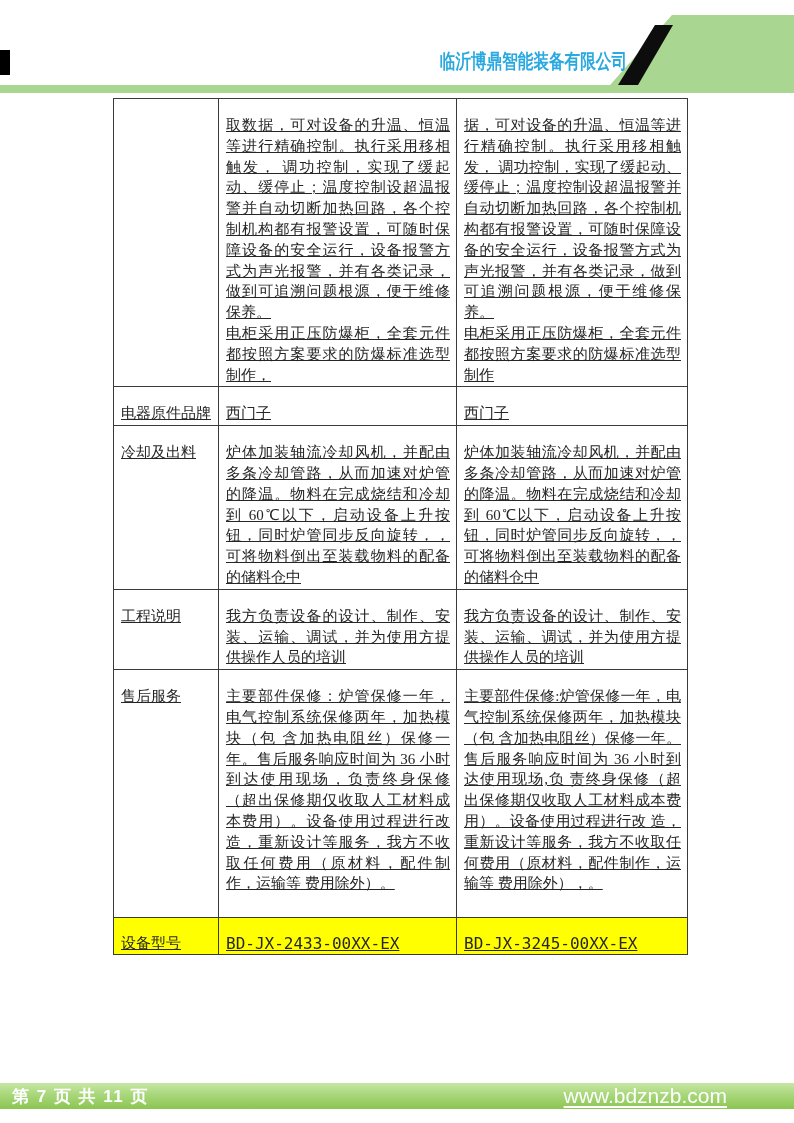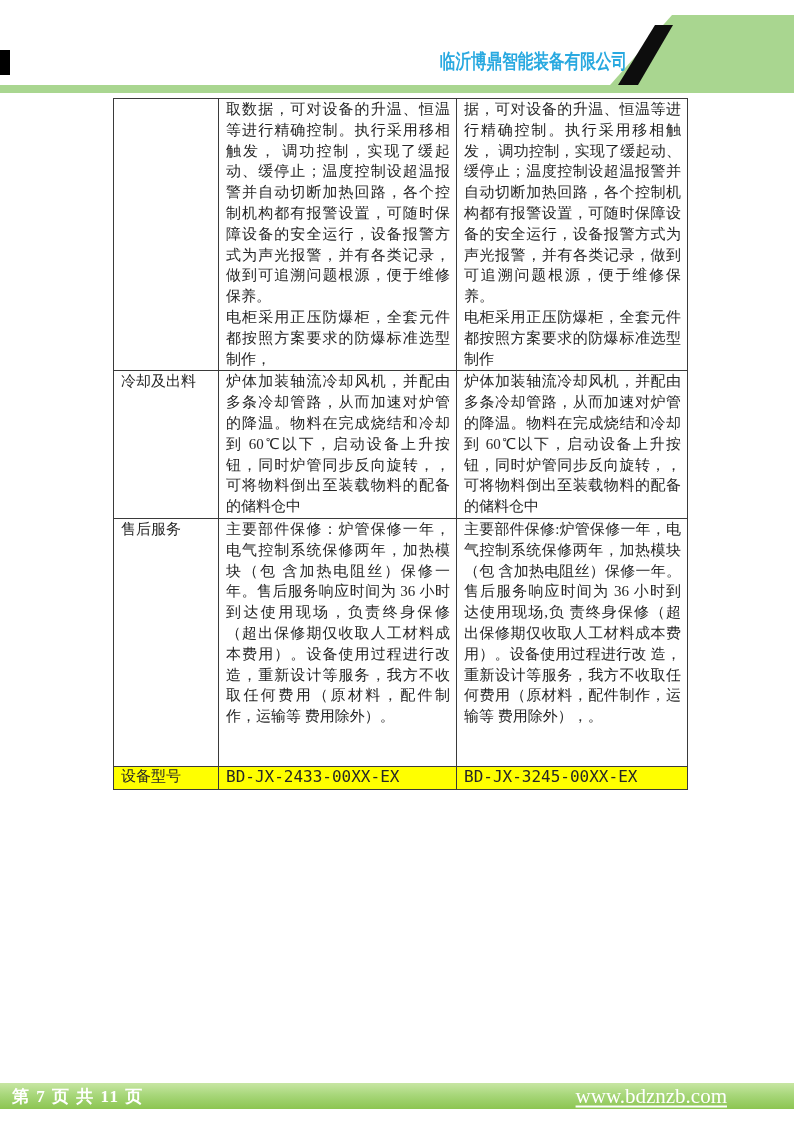--- a/index.html
+++ b/index.html
@@ -49,22 +49,23 @@
   
   table.spec {
     position: absolute; left: 113px; top: 98px;
     width: 574px;
     border-collapse: collapse; table-layout: fixed;
     font-size: 15px; line-height: 20.8px; color: #262626;
   }
   table.spec td {
     border: 1px solid #3a3a3a;
     vertical-align: top;
-    padding: 0 6px 1px 7px;
+    padding: 16px 6px 1px 7px;
     overflow: hidden;
+    text-decoration: underline;
   }
   td.lbl { padding-top: 3px; }
   td.txt { text-align: justify; white-space: pre-line; }
   tr.r1 { height: 270px; }
   tr.r2 { height: 29px; }
   tr.r3 { height: 146px; }
   tr.r4 { height: 63px; }
   tr.r5 { height: 36px; }
   tr.r6 { height: 248px; }
   tr.r7 { height: 23px; }
@@ -74,21 +75,21 @@
     font-family: "DejaVu Sans Mono", monospace;
     font-size: 16px; white-space: nowrap; text-align: left;
     padding-top: 2px;
   }
 
   
   .footer {
     position: absolute; left: 0; top: 1083px;
     width: 794px; height: 26px;
     background: linear-gradient(180deg, #c8e6a4 0%, #a8d77b 45%, #8cc551 100%);
-    font-family: Liberation Serif, serif;
+    font-family: Liberation Sans, sans-serif;
     color: #ffffff;
   }
   .page-num {
     position: absolute; left: 12px; top: 50%;
     transform: translateY(-50%);
     font-size: 17px; font-weight: bold; letter-spacing: 1.5px;
     white-space: nowrap;
   }
   .website {
     position: absolute; right: 67px; top: 50%;
@@ -118,24 +119,34 @@
       <col style="width:231px">
     </colgroup>
     <tbody>
         <tr class="r1">
       <td class="lbl"></td>
       <td class="txt">取数据，可对设备的升温、恒温等进行精确控制。执行采用移相触发， 调功控制，实现了缓起动、缓停止；温度控制设超温报警并自动切断加热回路，各个控制机构都有报警设置，可随时保障设备的安全运行，设备报警方式为声光报警，并有各类记录，做到可追溯问题根源，便于维修保养。
 电柜采用正压防爆柜，全套元件都按照方案要求的防爆标准选型制作，</td>
       <td class="txt">据，可对设备的升温、恒温等进行精确控制。执行采用移相触发， 调功控制，实现了缓起动、缓停止；温度控制设超温报警并自动切断加热回路，各个控制机构都有报警设置，可随时保障设备的安全运行，设备报警方式为声光报警，并有各类记录，做到可追溯问题根源，便于维修保养。
 电柜采用正压防爆柜，全套元件都按照方案要求的防爆标准选型制作</td>
     </tr>
+    <tr class="r2">
+      <td class="lbl">电器原件品牌</td>
+      <td class="txt">西门子</td>
+      <td class="txt">西门子</td>
+    </tr>
     <tr class="r3">
       <td class="lbl">冷却及出料</td>
       <td class="txt">炉体加装轴流冷却风机，并配由多条冷却管路，从而加速对炉管的降温。物料在完成烧结和冷却到 60℃以下，启动设备上升按钮，同时炉管同步反向旋转，，可将物料倒出至装载物料的配备的储料仓中</td>
       <td class="txt">炉体加装轴流冷却风机，并配由多条冷却管路，从而加速对炉管的降温。物料在完成烧结和冷却到 60℃以下，启动设备上升按钮，同时炉管同步反向旋转，，可将物料倒出至装载物料的配备的储料仓中</td>
+    </tr>
+    <tr class="r4">
+      <td class="lbl">工程说明</td>
+      <td class="txt">我方负责设备的设计、制作、安装、运输、调试，并为使用方提供操作人员的培训</td>
+      <td class="txt">我方负责设备的设计、制作、安装、运输、调试，并为使用方提供操作人员的培训</td>
     </tr>
     <tr class="r6">
       <td class="lbl">售后服务</td>
       <td class="txt">主要部件保修：炉管保修一年，电气控制系统保修两年，加热模块（包 含加热电阻丝）保修一年。售后服务响应时间为 36 小时到达使用现场，负责终身保修（超出保修期仅收取人工材料成本费用）。设备使用过程进行改 造，重新设计等服务，我方不收取任何费用（原材料，配件制作，运输等 费用除外）。</td>
       <td class="txt">主要部件保修:炉管保修一年，电气控制系统保修两年，加热模块（包 含加热电阻丝）保修一年。售后服务响应时间为 36 小时到达使用现场,负 责终身保修（超出保修期仅收取人工材料成本费用）。设备使用过程进行改 造，重新设计等服务，我方不收取任何费用（原材料，配件制作，运输等 费用除外），。</td>
     </tr>
     <tr class="r7 hl">
       <td class="lbl">设备型号</td>
       <td class="model">BD-JX-2433-00XX-EX</td>
       <td class="model">BD-JX-3245-00XX-EX</td>

